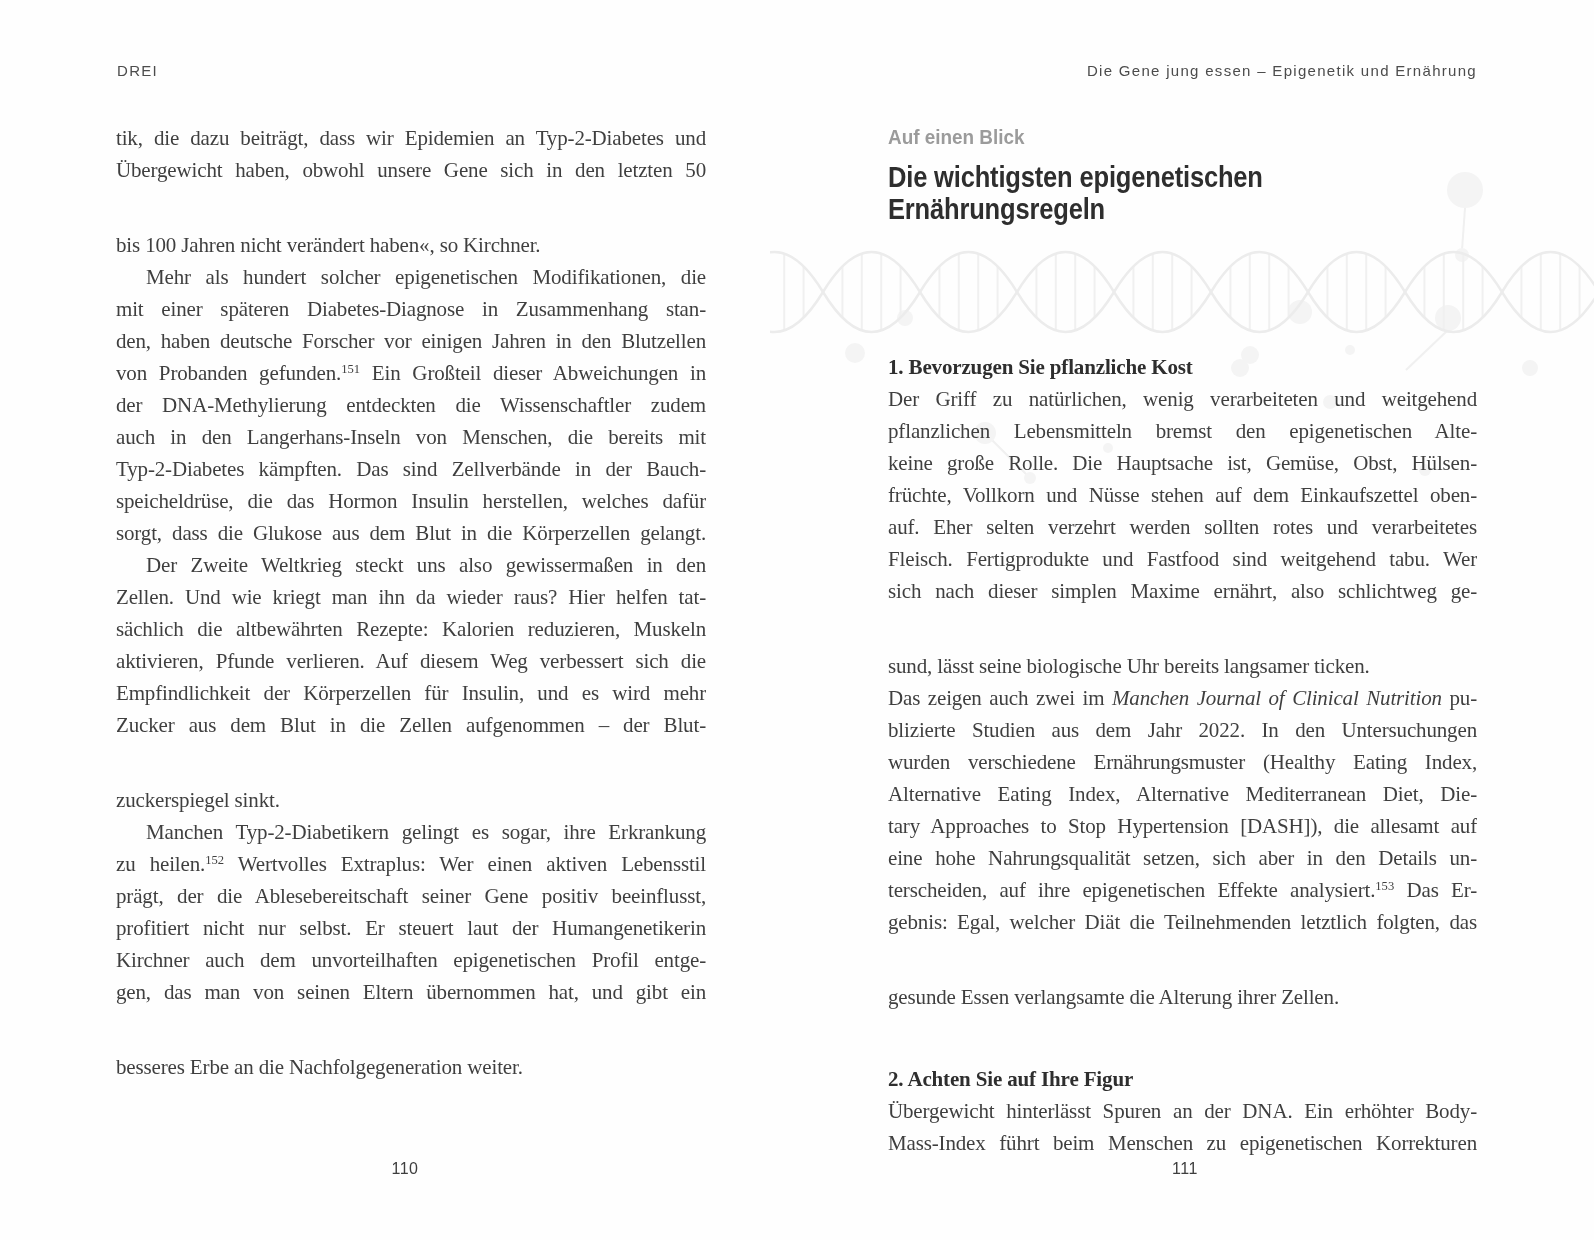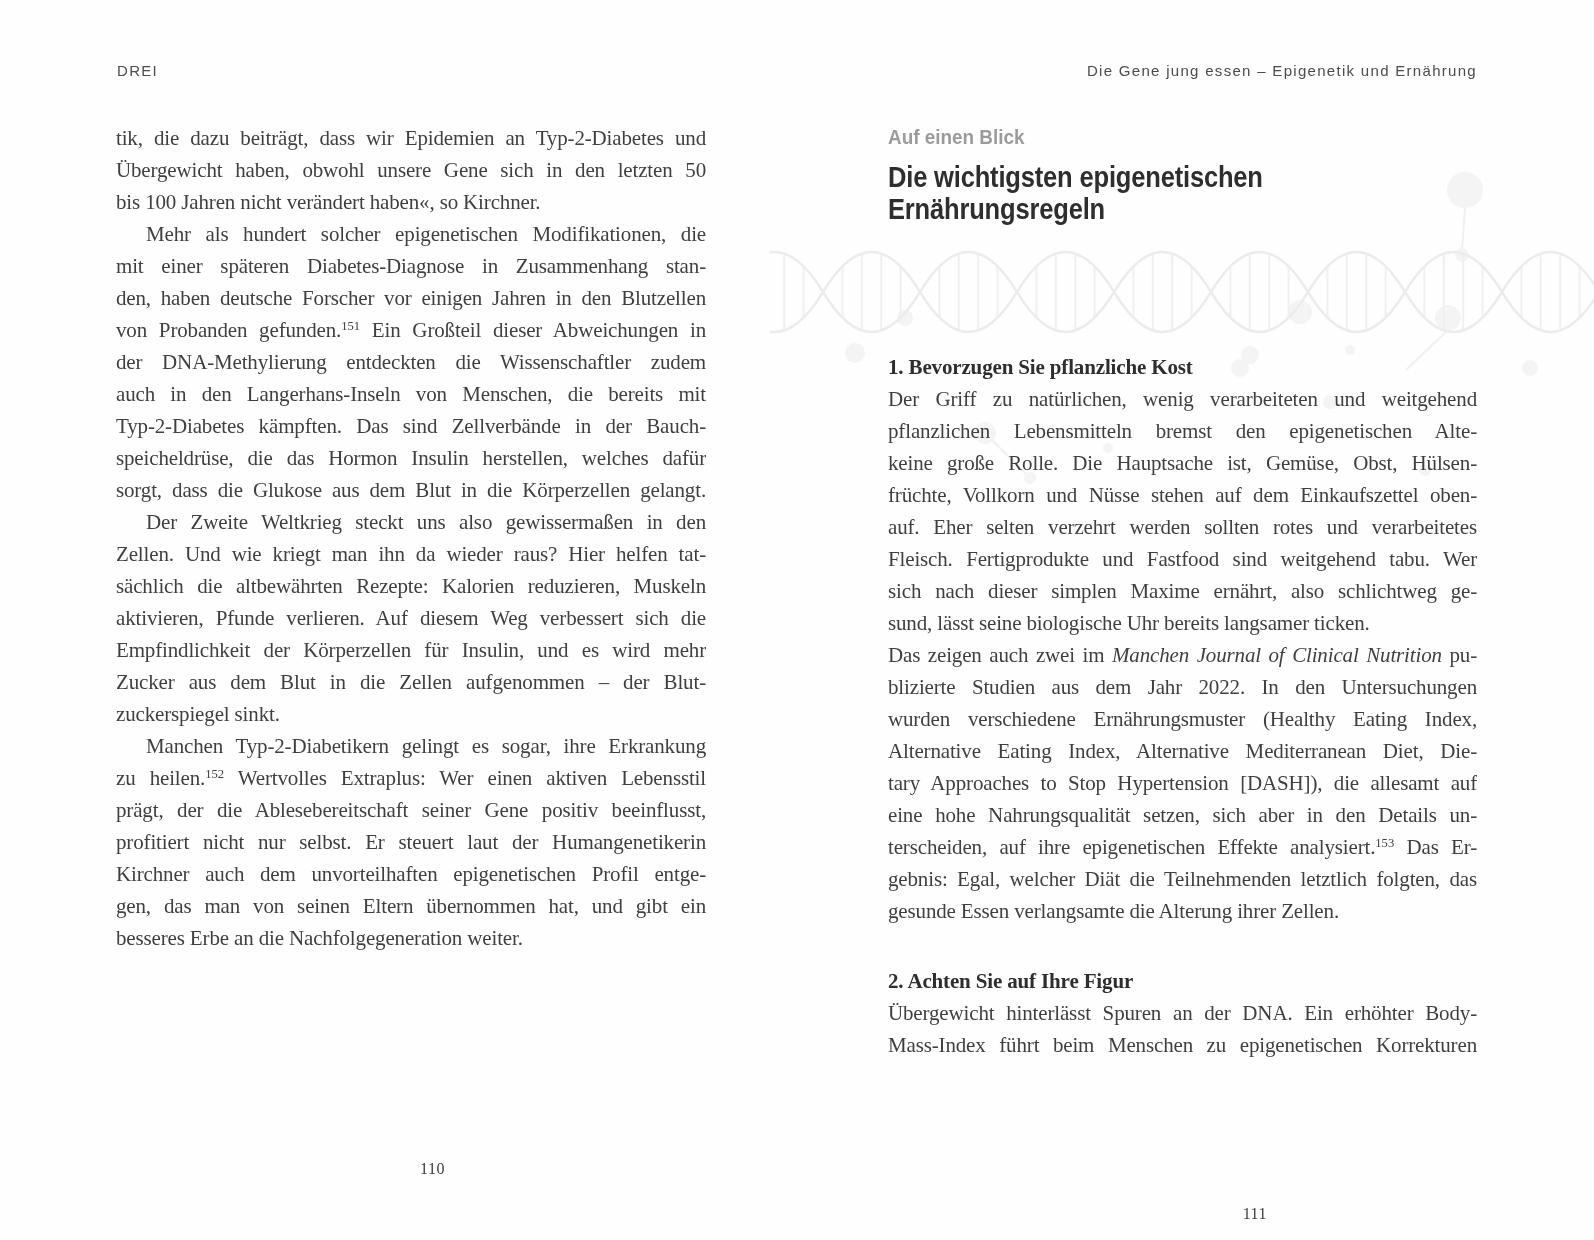--- a/index.html
+++ b/index.html
@@ -25,47 +25,47 @@
   .rh-right{right:117px;text-align:right;}
 
   
   .text-col{position:absolute;color:var(--body-text);
      font-size:21px;line-height:32px;letter-spacing:-0.15px;}
   .left-body{left:116px;top:122px;width:590px;}
   .right-body{left:888px;top:351px;width:589px;}
 
   .tline{height:32px;line-height:32px;overflow:hidden;
      text-align:justify;text-align-last:justify;}
-  .tline.endline{text-align:left;text-align-last:left;}
+  .tline.endline{text-align:left;text-align-last:left;margin-top:43px;}
   .tline.indent{text-indent:30px;}
   .tline sup{font-size:0.6em;line-height:0;vertical-align:baseline;
      position:relative;top:-0.55em;letter-spacing:0;font-family:Liberation Serif, serif;}
   .tline em{font-style:italic;}
 
   .sec-heading{height:32px;line-height:32px;font-weight:bold;
      color:var(--heading-text);text-align:left;}
-  .section + .section{margin-top:38px;}
+  .section + .section{margin-top:50px;}
 
   
   .kicker{position:absolute;left:888px;top:125px;
      font-family:"Liberation Sans","DejaVu Sans",sans-serif;
      font-weight:bold;font-size:21px;color:var(--kicker);
      transform:scaleX(0.9);transform-origin:0 0;letter-spacing:0;}
   .page-title{position:absolute;left:888px;top:161px;
      font-family:"Liberation Sans","DejaVu Sans",sans-serif;
      font-weight:bold;font-size:29px;line-height:32px;
      color:var(--heading-text);transform:scaleX(0.88);
      transform-origin:0 0;letter-spacing:-0.2px;}
 
   
-  .page-number{position:absolute;top:1160px;width:80px;text-align:right;
-     font-family:Liberation Serif, serif;
+  .page-number{position:absolute;top:1160px;width:80px;text-align:center;
+     font-family:Liberation Sans, sans-serif;
      font-size:16px;color:#3e3e3e;letter-spacing:0.5px;}
   .pn-left{left:365px;}
-  .pn-right{left:1187px;margin-top:45px;}
+  .pn-right{left:1145px;}
 
   
   .dna-decor{position:absolute;left:770px;top:140px;width:824px;height:360px;
      pointer-events:none;}
 </style>
 </head>
 <body>
 
 <div class="spread">
 

